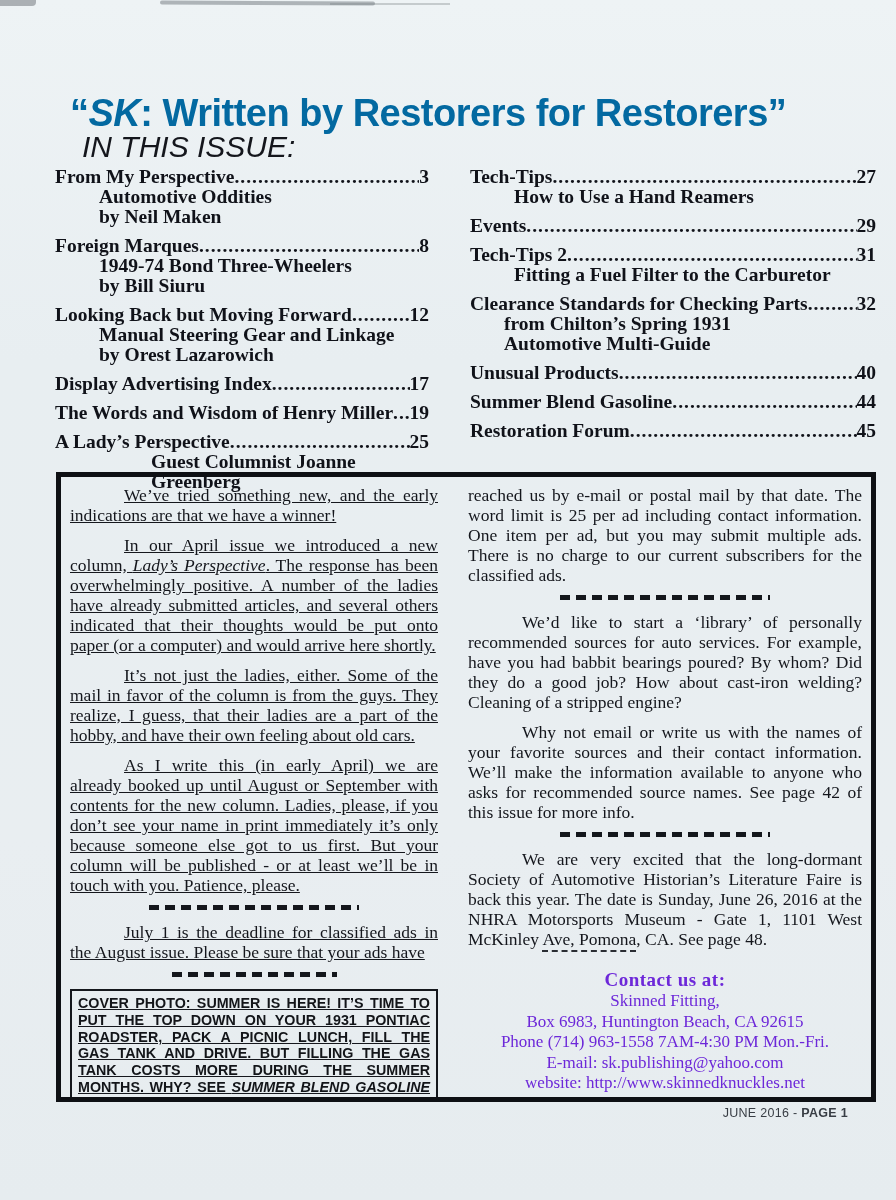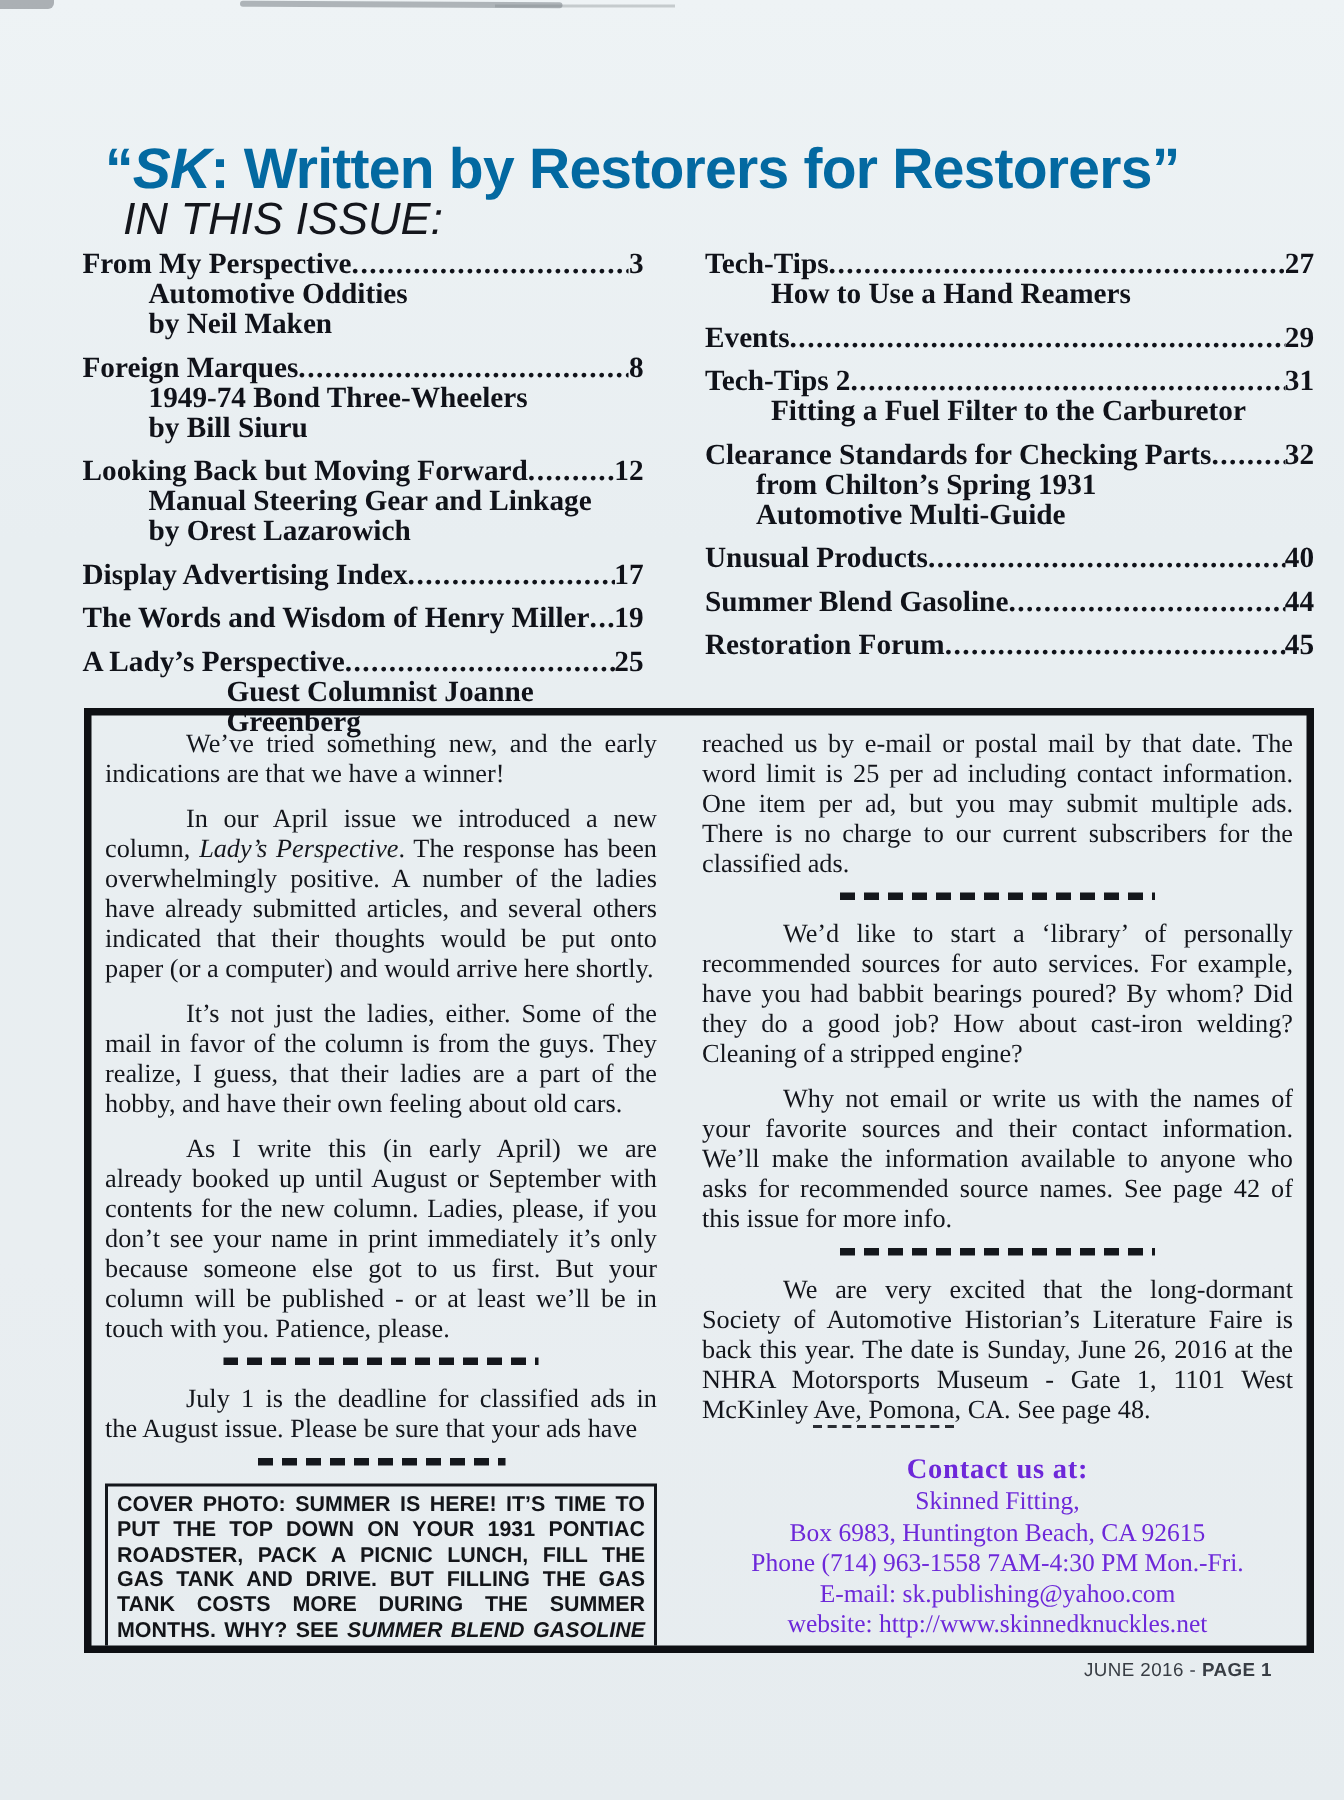--- a/index.html
+++ b/index.html
@@ -42,21 +42,21 @@
   .toc-sub{padding-left:44px;}
   .toc-sub.deep{padding-left:96px;}
   .toc-sub.mid{padding-left:84px;}
   .toc-sub.shallow{padding-left:34px;}
 
   
   .bigbox{position:absolute;left:56px;top:472px;width:820px;height:630px;
     box-sizing:border-box;border:5px solid #0e1014;padding:8px 9px;
     display:flex;gap:30px;overflow:hidden;}
   .boxcol{box-sizing:border-box;}
-  .boxcol.left{width:368px;flex:none;}
+  .boxcol.left{width:368px;flex:none;text-decoration:underline;}
   .boxcol.right{flex:1 1 auto;min-width:0;}
   .para{margin:0 0 10px 0;font-size:17.5px;line-height:20px;text-align:justify;color:#14161c;}
   .para.indent{text-indent:54px;}
   .dashes{height:5px;width:210px;margin:4px auto 12px;
     background:repeating-linear-gradient(90deg,#14171c 0 10px,transparent 10px 16px);}
   .dashes.short{width:165px;}
 
   
   .cover-note{box-sizing:border-box;border:2px solid #14171c;margin-top:4px;padding:4px 6px;
     font-family:"Liberation Sans", sans-serif;font-weight:bold;font-size:14.3px;

